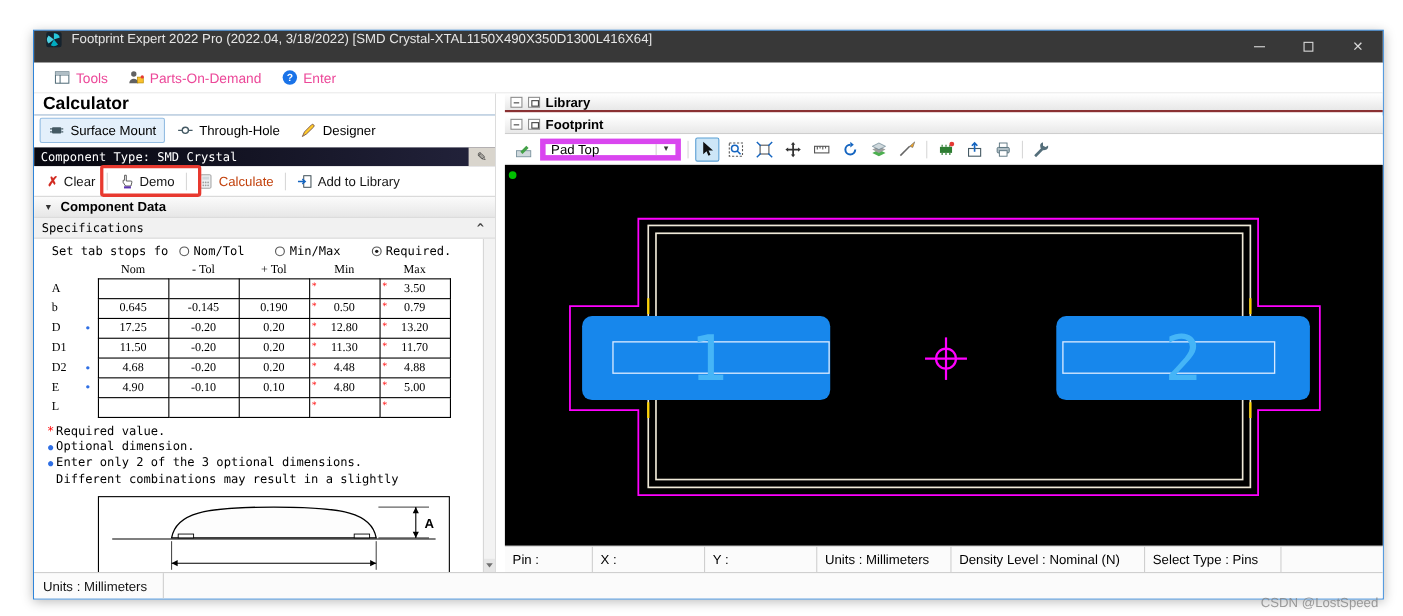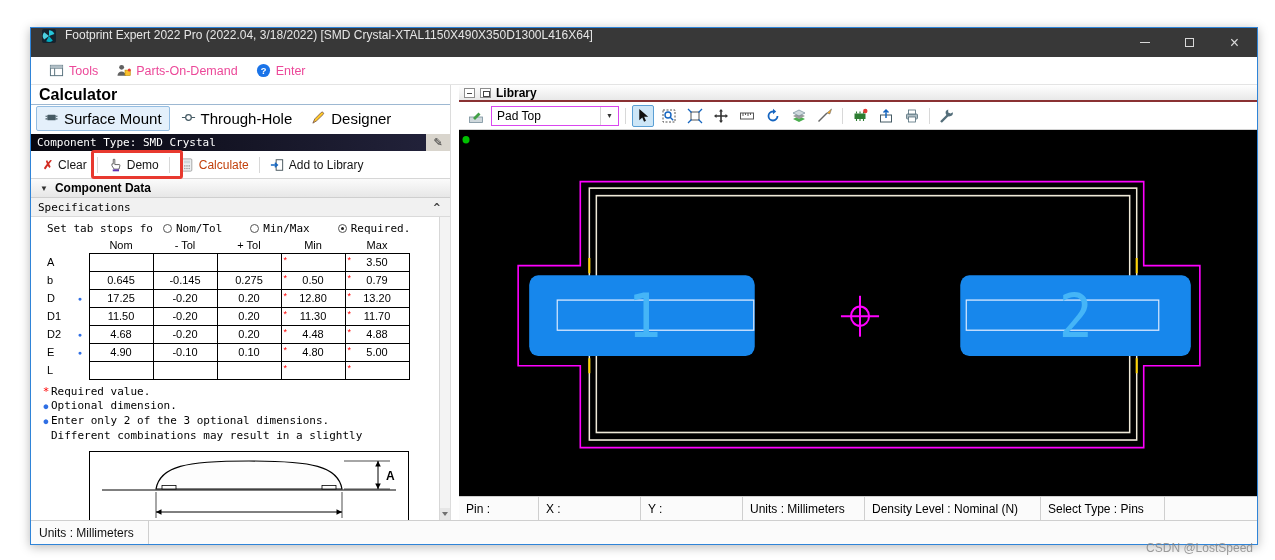--- a/index.html
+++ b/index.html
@@ -21,21 +21,21 @@
 
   .content{flex:1;display:flex;min-height:0}
   .statusbar{height:24px;border-top:1px solid #cfcfcf;background:#fbfbfb;display:flex;align-items:stretch;font-size:12px;color:#111;flex:0 0 auto}
   .sb-sect{display:flex;align-items:center;padding-left:8px;border-right:1px solid #cfcfcf;white-space:nowrap}
 
   
   .left-panel{width:420px;flex:0 0 auto;border-right:1px solid #dcdcdc;display:flex;flex-direction:column;background:#fff;overflow:hidden}
   .splitter{width:8px;background:#fff;flex:0 0 auto;cursor:col-resize}
   .calc-header{height:20px;display:flex;align-items:center;padding:0 8px;font-size:16px;font-weight:bold;border-bottom:1px solid #9db8d2;flex:0 0 auto}
   .calc-tabs{height:26px;display:flex;align-items:center;gap:3px;padding:2px 5px;flex:0 0 auto}
-  .calc-tab{display:flex;align-items:flex-start;gap:5px;font-size:15px;padding:3px 7px;border:1px solid transparent;border-radius:2px}
+  .calc-tab{display:flex;align-items:flex-end;gap:5px;font-size:12px;padding:3px 7px;border:1px solid transparent;border-radius:2px}
   .calc-tab.active{background:#e4f0fb;border-color:#94bde2}
   .comp-type-bar{height:17px;margin-top:3px;display:flex;align-items:stretch;background:linear-gradient(90deg,#07070f,#23233c);flex:0 0 auto}
   .comp-type-text{color:#fff;font-size:11px;font-family:"DejaVu Sans Mono",monospace;padding-left:6px;flex:1;display:flex;align-items:center;white-space:nowrap}
   .sketch-btn{width:24px;background:#d9d5cd;display:flex;align-items:center;justify-content:center;font-size:11px;color:#333}
   .actions{height:27px;display:flex;align-items:center;gap:2px;padding:0 6px;position:relative;flex:0 0 auto}
   .action-btn{display:flex;align-items:center;gap:5px;font-size:12px;padding:3px 6px;color:#141414}
   .action-btn.disabled{color:#c2410c}
   .clear-x{color:#d22c22;font-weight:bold;font-size:12px}
   .vsep{width:1px;height:16px;background:#d8d8d8;margin:0 2px;flex:0 0 auto}
   .annotation{position:absolute;left:60px;top:-1px;width:92px;height:29px;border:3px solid #e8392f;border-radius:3px;pointer-events:none;z-index:5}
@@ -45,21 +45,21 @@
   .chev-up{margin-left:auto;font-weight:bold;color:#444;font-size:11px;padding:0 3px}
   .spec-area{flex:1;position:relative;overflow:hidden;font-family:"DejaVu Sans Mono",monospace;font-size:11px;color:#000}
 
   .radio-row{display:flex;align-items:center;height:18px;padding-left:16px;margin-top:2px;white-space:nowrap}
   .rgrp{display:flex;align-items:center;margin-left:28px}
   .rgrp.first{margin-left:10px}
   .radio{width:9px;height:9px;border:1px solid #555;border-radius:50%;margin-right:4px;background:#fff;position:relative;flex:0 0 auto}
   .radio.sel::after{content:"";position:absolute;inset:2px;border-radius:50%;background:#1c1c1c}
 
   .spec-table{border-collapse:collapse;margin:1px 0 0 14px}
-  .spec-table td{height:18px;font-size:11px;font-family:Liberation Sans, sans-serif}
+  .spec-table td{height:18px;font-size:11px;font-family:Liberation Serif, serif}
   .spec-table tr.head td{height:15px;border:none;text-align:center}
   td.lab{width:26px;padding-left:2px}
   td.dotc{width:18px;text-align:center;color:#2f6fe4;font-size:7px}
   td.c{width:64px;border:1px solid #000;text-align:center;position:relative}
   .star{font-style:normal;color:#f00;position:absolute;left:2px;top:2px;font-size:9px;line-height:9px}
 
   .notes{margin:5px 0 0 10px;line-height:14px;white-space:nowrap}
   .note{display:flex;align-items:baseline}
   .note .m{width:10px;text-align:center;flex:0 0 auto}
   .note .m.red{color:#f00}
@@ -73,21 +73,21 @@
 
   
   .right-panel{flex:1;display:flex;flex-direction:column;min-width:0}
   .panel-bar{height:17px;background:linear-gradient(#ffffff,#e8e8e8);display:flex;align-items:center;gap:5px;padding:0 5px;font-size:12px;font-weight:bold;flex:0 0 auto}
   .library-bar{border-bottom:2px solid #8a3133}
   .footprint-bar{margin-top:3px;border-bottom:1px solid #c9c9c9}
   .bar-icon{width:11px;height:10px;border:1px solid #8d8d8d;background:#fff;position:relative;flex:0 0 auto}
   .bar-icon.dash::after{content:"";position:absolute;left:2px;right:2px;top:4px;height:1px;background:#444}
   .bar-icon.float::after{content:"";position:absolute;left:2px;top:2px;width:5px;height:4px;border:1px solid #444}
   .fp-toolbar{height:28px;background:#fff;border-bottom:1px solid #d2d2d2;display:flex;align-items:center;gap:4px;padding:0 6px;flex:0 0 auto}
-  .combo{display:flex;align-items:center;height:20px;width:128px;border:1px solid #d946ef;background:#fff;font-size:12px;padding:0 5px;gap:4px}
+  .combo{display:flex;align-items:center;height:20px;width:128px;border:5px solid #d946ef;background:#fff;font-size:12px;padding:0 5px;gap:4px}
   .combo .arr{margin-left:auto;font-size:7px;color:#333;border-left:1px solid #d5d5d5;padding-left:5px;align-self:stretch;display:flex;align-items:center}
   .tool-icon{width:22px;height:22px;display:flex;align-items:center;justify-content:center;border:1px solid transparent;border-radius:2px;flex:0 0 auto}
   .tool-icon.active{background:#cde6f7;border-color:#5a9fd4}
   .fp-canvas{flex:1;background:#000;min-height:0;position:relative}
   .fp-canvas svg{display:block;width:100%;height:100%}
   .fp-status{height:24px;border-top:1px solid #cfcfcf;background:#fbfbfb;display:flex;align-items:stretch;font-size:12px;flex:0 0 auto}
   .fp-status .sect{display:flex;align-items:center;padding-left:7px;border-right:1px solid #cfcfcf;white-space:nowrap}
 
   .watermark{position:absolute;right:22px;bottom:5px;font-size:12px;color:rgba(125,125,125,.75);z-index:20}
   .flex1{flex:1}
@@ -289,21 +289,21 @@
             <td class="c"></td>
             <td class="c"></td>
             <td class="c"><i class="star">*</i><span></span></td>
             <td class="c"><i class="star">*</i><span>3.50</span></td>
           </tr>
           <tr>
             <td class="lab">b</td>
             <td class="dotc"></td>
             <td class="c">0.645</td>
             <td class="c">-0.145</td>
-            <td class="c">0.275</td>
+            <td class="c">0.190</td>
             <td class="c"><i class="star">*</i><span>0.50</span></td>
             <td class="c"><i class="star">*</i><span>0.79</span></td>
           </tr>
           <tr>
             <td class="lab">D</td>
             <td class="dotc">●</td>
             <td class="c">17.25</td>
             <td class="c">-0.20</td>
             <td class="c">0.20</td>
             <td class="c"><i class="star">*</i><span>12.80</span></td>
@@ -393,20 +393,25 @@
     <div class="splitter"></div>
 
     <div class="right-panel">
 
       <div class="panel-bar library-bar">
         <span class="bar-icon dash"></span>
         <span class="bar-icon float"></span>
         <span>Library</span>
       </div>
 
+      <div class="panel-bar footprint-bar">
+        <span class="bar-icon dash"></span>
+        <span class="bar-icon float"></span>
+        <span>Footprint</span>
+      </div>
 
       <div class="fp-toolbar">
         <span class="tool-icon">
           <svg width="16" height="16" viewBox="0 0 16 16">
               <rect x="1.5" y="9" width="13" height="5.5" fill="#cfd8dc" stroke="#78909c" stroke-width="0.8"></rect>
               <path d="M5,10 L10.5,4.5 L12.5,6.5 L7,12 Z" fill="#43a047"></path>
             </svg>
         </span>
         <span class="combo">
           <span>Pad Top</span>

